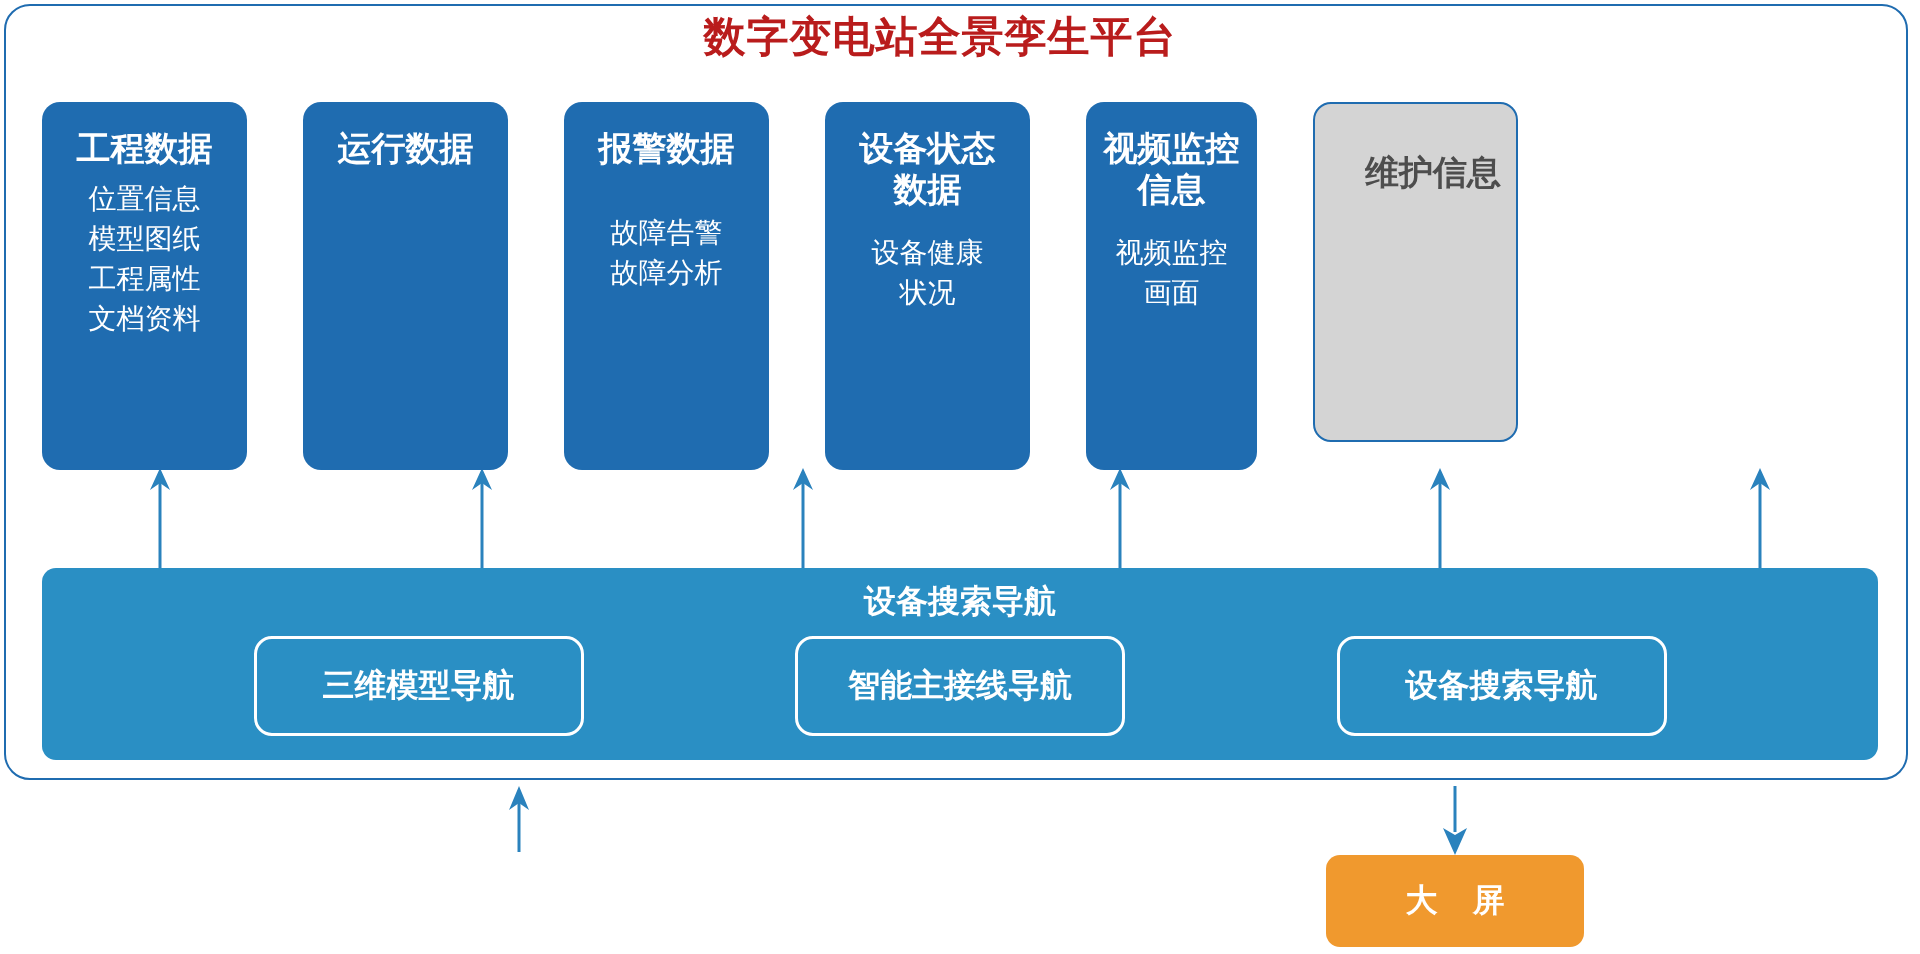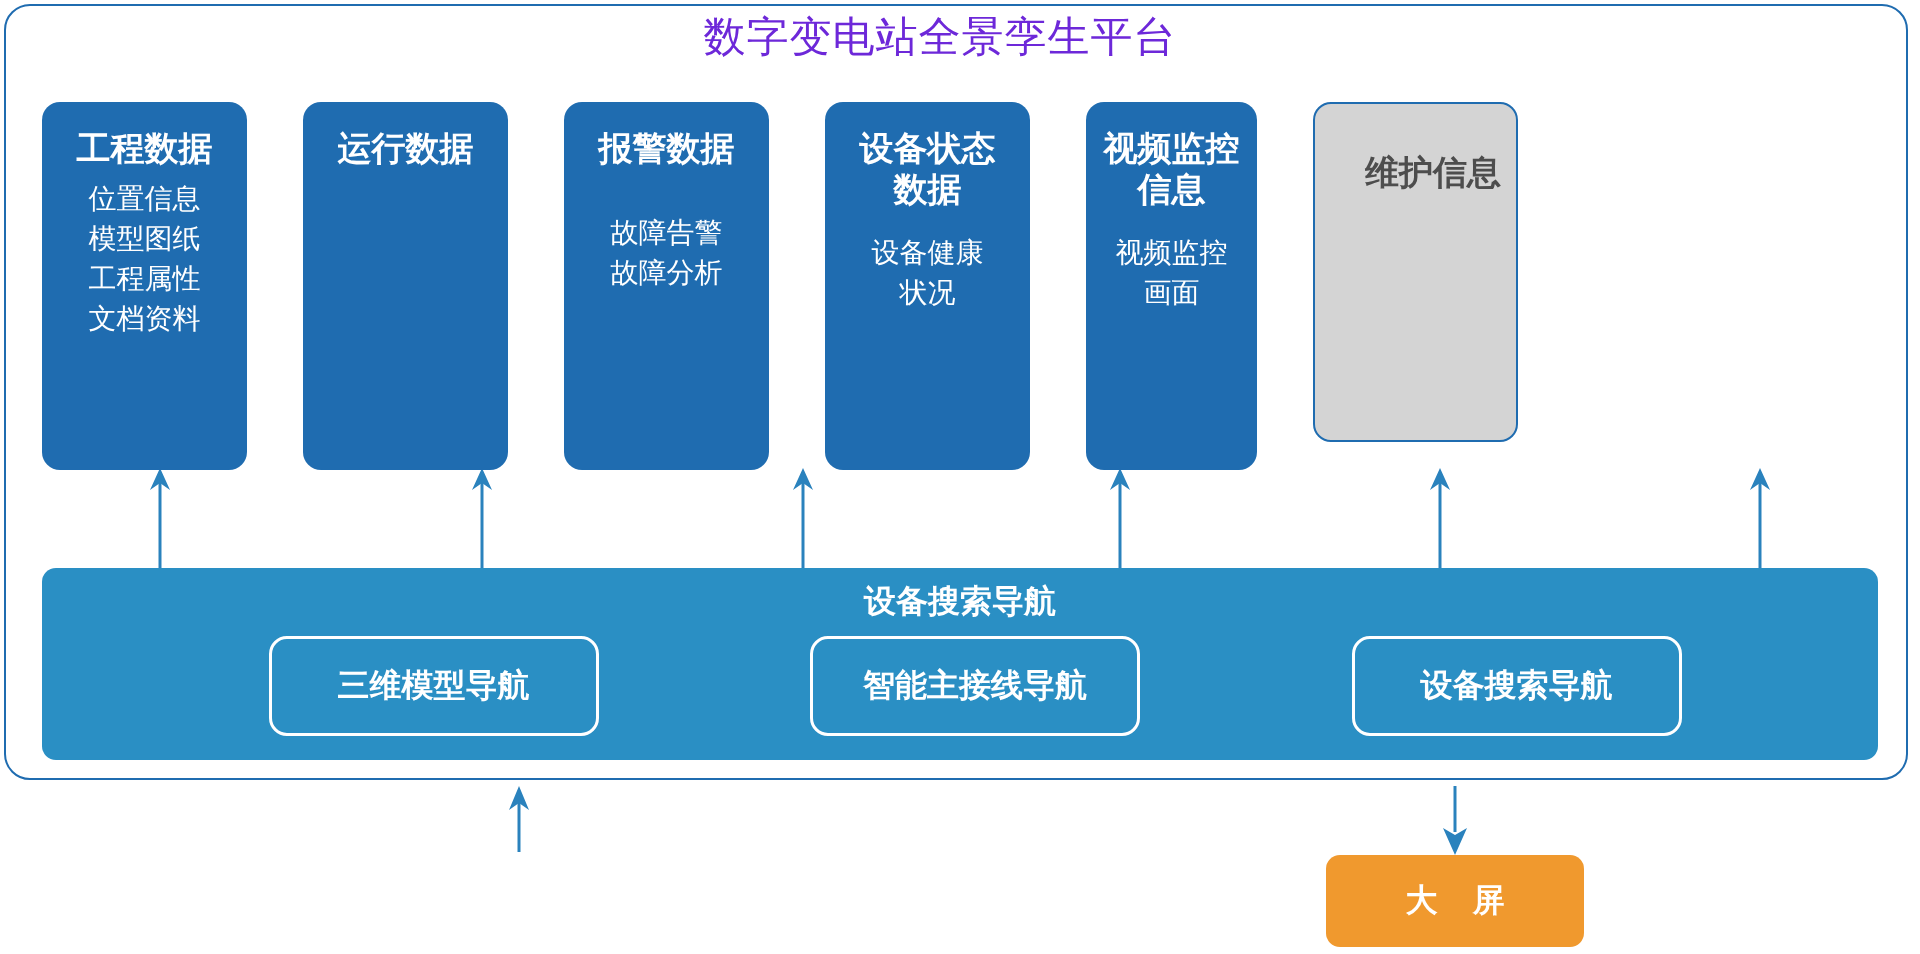--- a/index.html
+++ b/index.html
@@ -18,22 +18,22 @@
     border:2px solid #1f6cb0;
     border-radius:26px;
     box-sizing:border-box;
     background:#ffffff;
   }
 
   
   .page-title{
     position:absolute;left:0;top:12px;width:1880px;
     text-align:center;
-    font-size:42px;font-weight:normal;
-    color:#6d28d9;
+    font-size:42px;font-weight:bold;
+    color:#b91c1c;
     letter-spacing:1px;
     line-height:1.2;
     white-space:nowrap;
   }
 
   
   .card-row{
     position:absolute;left:42px;top:102px;
     width:1836px;height:368px;
     display:flex;
@@ -85,21 +85,21 @@
     border-radius:14px;
     box-sizing:border-box;
   }
   .nav-bar-title{
     position:absolute;left:0;top:12px;width:100%;
     text-align:center;
     color:#ffffff;font-size:32px;font-weight:bold;
     white-space:nowrap;
   }
   .nav-buttons{
-    position:absolute;left:15px;top:68px;width:100%;
+    position:absolute;left:0;top:68px;width:100%;
     display:flex;
     justify-content:space-evenly;
     align-items:center;
   }
   .nav-btn{
     box-sizing:border-box;
     min-width:330px;
     height:100px;
     border:3px solid #ffffff;
     border-radius:18px;

